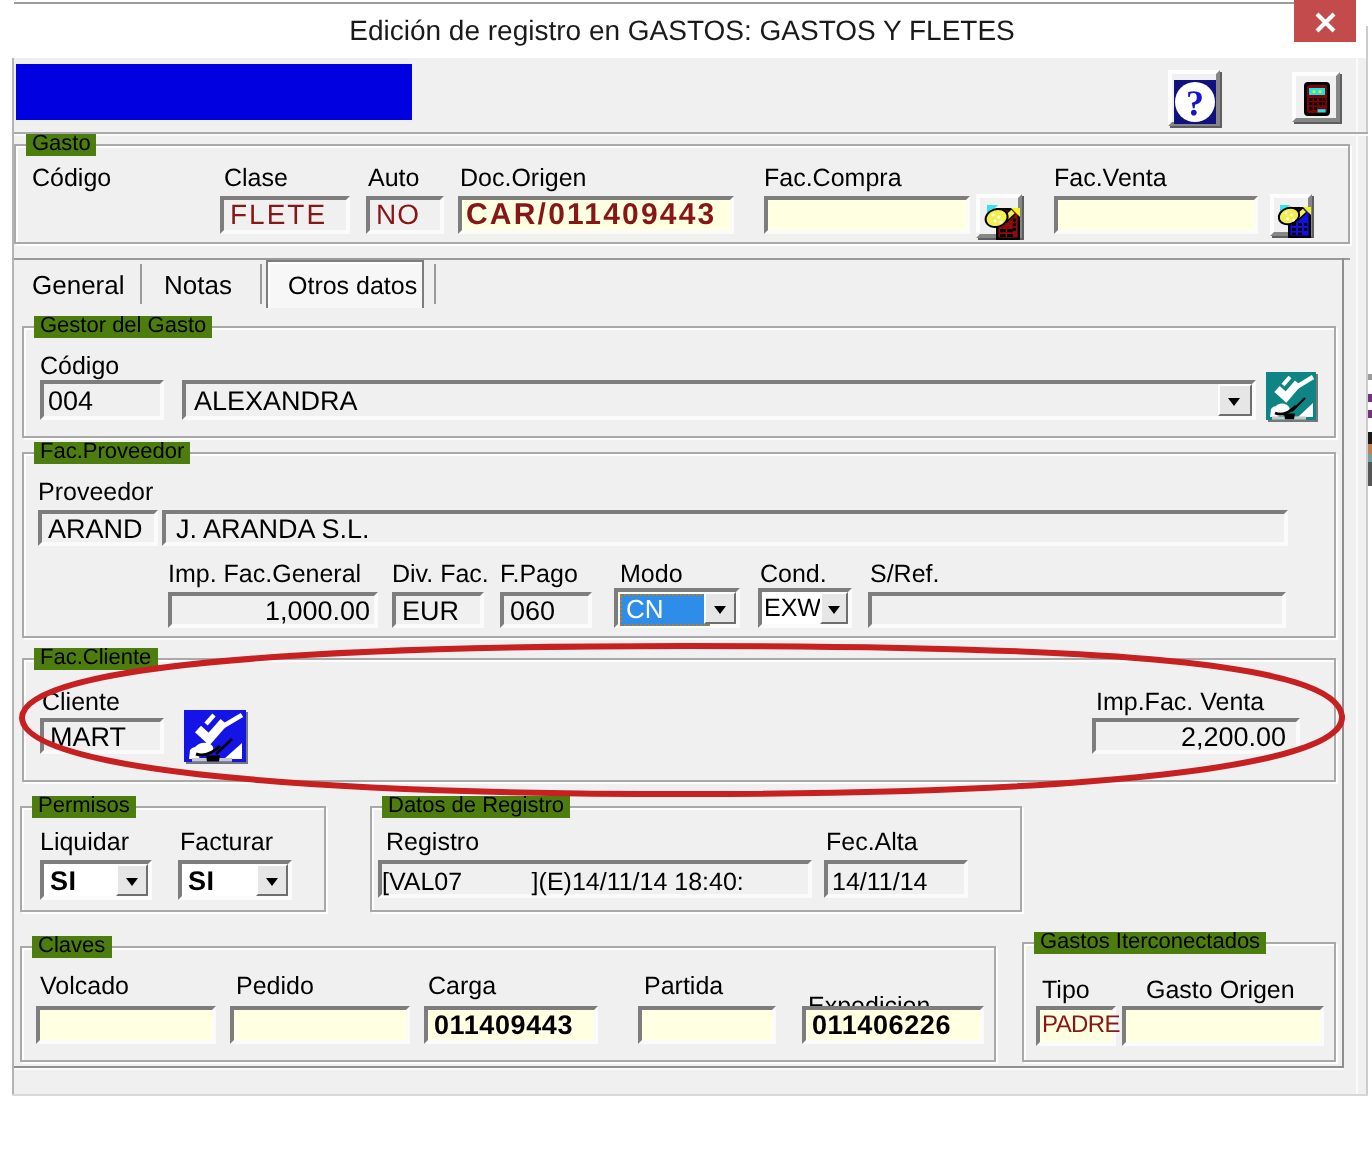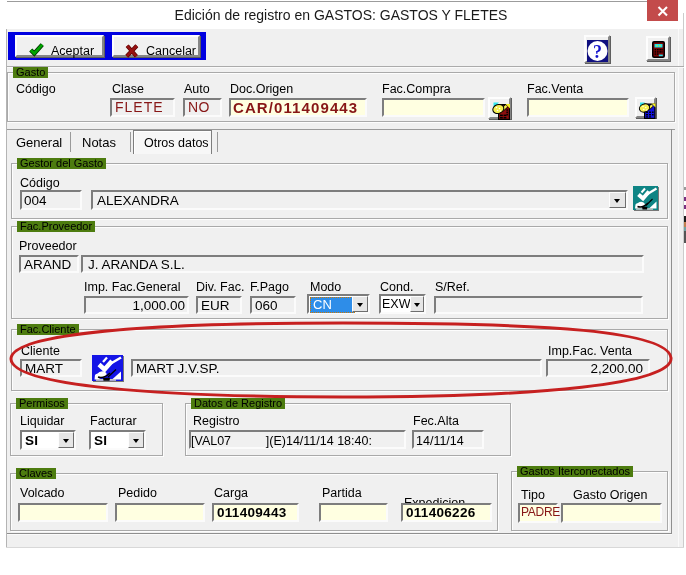--- a/index.html
+++ b/index.html
@@ -36,34 +36,20 @@
 
   <div class="abs" style="left:647px;top:0px;width:31px;height:21px;background:#c34b4b;">
     <svg width="31" height="21" viewBox="0 0 31 21">
         <path d="M11.5 7 L20 15.5 M20 7 L11.5 15.5" stroke="#ffffff" stroke-width="2.1"></path>
       </svg>
   </div>
 
   <div class="abs" style="left:7px;top:66px;width:677px;height:1px;background:#ababab;"></div>
   <div class="abs" style="left:7px;top:67px;width:677px;height:1px;background:#fafafa;"></div>
   <div class="abs" style="left:8px;top:32px;width:198px;height:28px;background:#0000e0;"></div>
-  <div class="raised" style="left:15px;top:35px;width:89px;height:22px;">
-    <svg class="abs" style="left:12px;top:5px;" width="15" height="15" viewBox="0 0 17 17">
-      <path d="M2 9 L6 13 L15 3" stroke="#003000" stroke-width="5" fill="none"></path>
-      <path d="M2 9 L6 13 L15 3" stroke="#00a400" stroke-width="3.2" fill="none"></path>
-    </svg>
-    <div class="abs" style="left:34px;top:8px;font-size:12.5px;line-height:13px;">Aceptar</div>
-  </div>
-  <div class="raised" style="left:112px;top:35px;width:88px;height:22px;">
-    <svg class="abs" style="left:11px;top:7px;" width="14" height="14" viewBox="0 0 16 16">
-      <path d="M2.5 2 L13 14 M13.5 2 L2 14" stroke="#5a0000" stroke-width="4.6" fill="none"></path>
-      <path d="M2.5 2 L13 14 M13.5 2 L2 14" stroke="#971111" stroke-width="3" fill="none"></path>
-    </svg>
-    <div class="abs" style="left:32px;top:8px;font-size:12.5px;line-height:13px;">Cancelar</div>
-  </div>
   <div class="raised" style="left:584px;top:35px;width:26px;height:28px;">
     <svg class="abs" style="left:1px;top:3px;" width="21" height="22" viewBox="0 0 21 22">
       <rect x="0" y="0" width="21" height="22" fill="#101080"></rect>
       <circle cx="10.5" cy="11" r="10" fill="#ffffff"></circle>
       <text x="10.5" y="17.5" font-size="18" font-weight="bold" text-anchor="middle" fill="#1414cc" font-family="Liberation Serif,serif">?</text>
     </svg>
   </div>
   <div class="raised" style="left:646px;top:36px;width:24px;height:25px;">
     <svg class="abs" style="left:4px;top:3px;" width="13" height="17" viewBox="0 0 13 17">
       <rect x="0" y="0" width="13" height="17" rx="2" fill="#000000"></rect>
@@ -243,23 +229,20 @@
       <path d="M18 9 L29 2.5" stroke="#ffffff" stroke-width="2.4" fill="none"></path>
       <path d="M2.5 24.5 L3 20 Q4.5 18 6.5 19 L8 20 L7.5 24.5 Z" fill="#ffffff"></path>
       <path d="M5 19 Q8.5 15 13 17 Q16.5 19 12.5 22 Q8.5 24 5 22.5 Z" fill="#ffffff"></path>
       <path d="M6 22 Q11.5 24 18 18" stroke="#000" stroke-width="1.5" fill="none"></path>
       <path d="M16 22 L24 14.5" stroke="#000" stroke-width="1.3" fill="none"></path>
       <polygon points="20,24.5 29,24.5 29,16.5" fill="#ffffff"></polygon>
       <rect x="4" y="24" width="20" height="1.8" fill="#c8c8c8"></rect>
       <path d="M11 22.8 L18 22.8 L17.5 25.8 L11.5 25.8 Z" fill="#000"></path>
     </svg>
   </div>
-  <div class="sunk" style="left:131px;top:359px;width:411px;height:18px;">
-      <div class="val" style="padding:0 0 0 3px;">MART J.V.SP.</div>
-    </div>
   <div class="lbl" style="left:548px;top:345px;">Imp.Fac. Venta</div>
   <div class="sunk" style="left:546px;top:359px;width:104px;height:18px;">
       <div class="val" style="padding:0 5px 0 0;text-align:right;">2,200.00</div>
     </div>
 
   <div class="grp" style="left:10px;top:403px;width:153px;height:53px;"></div>
   <div class="glab" style="left:16px;top:398px;">Permisos</div>
   <div class="lbl" style="left:20px;top:415px;">Liquidar</div>
   <div class="lbl" style="left:90px;top:415px;">Facturar</div>
   <div class="sunk" style="left:20px;top:430px;width:56px;height:20px;background:#ffffff;">

